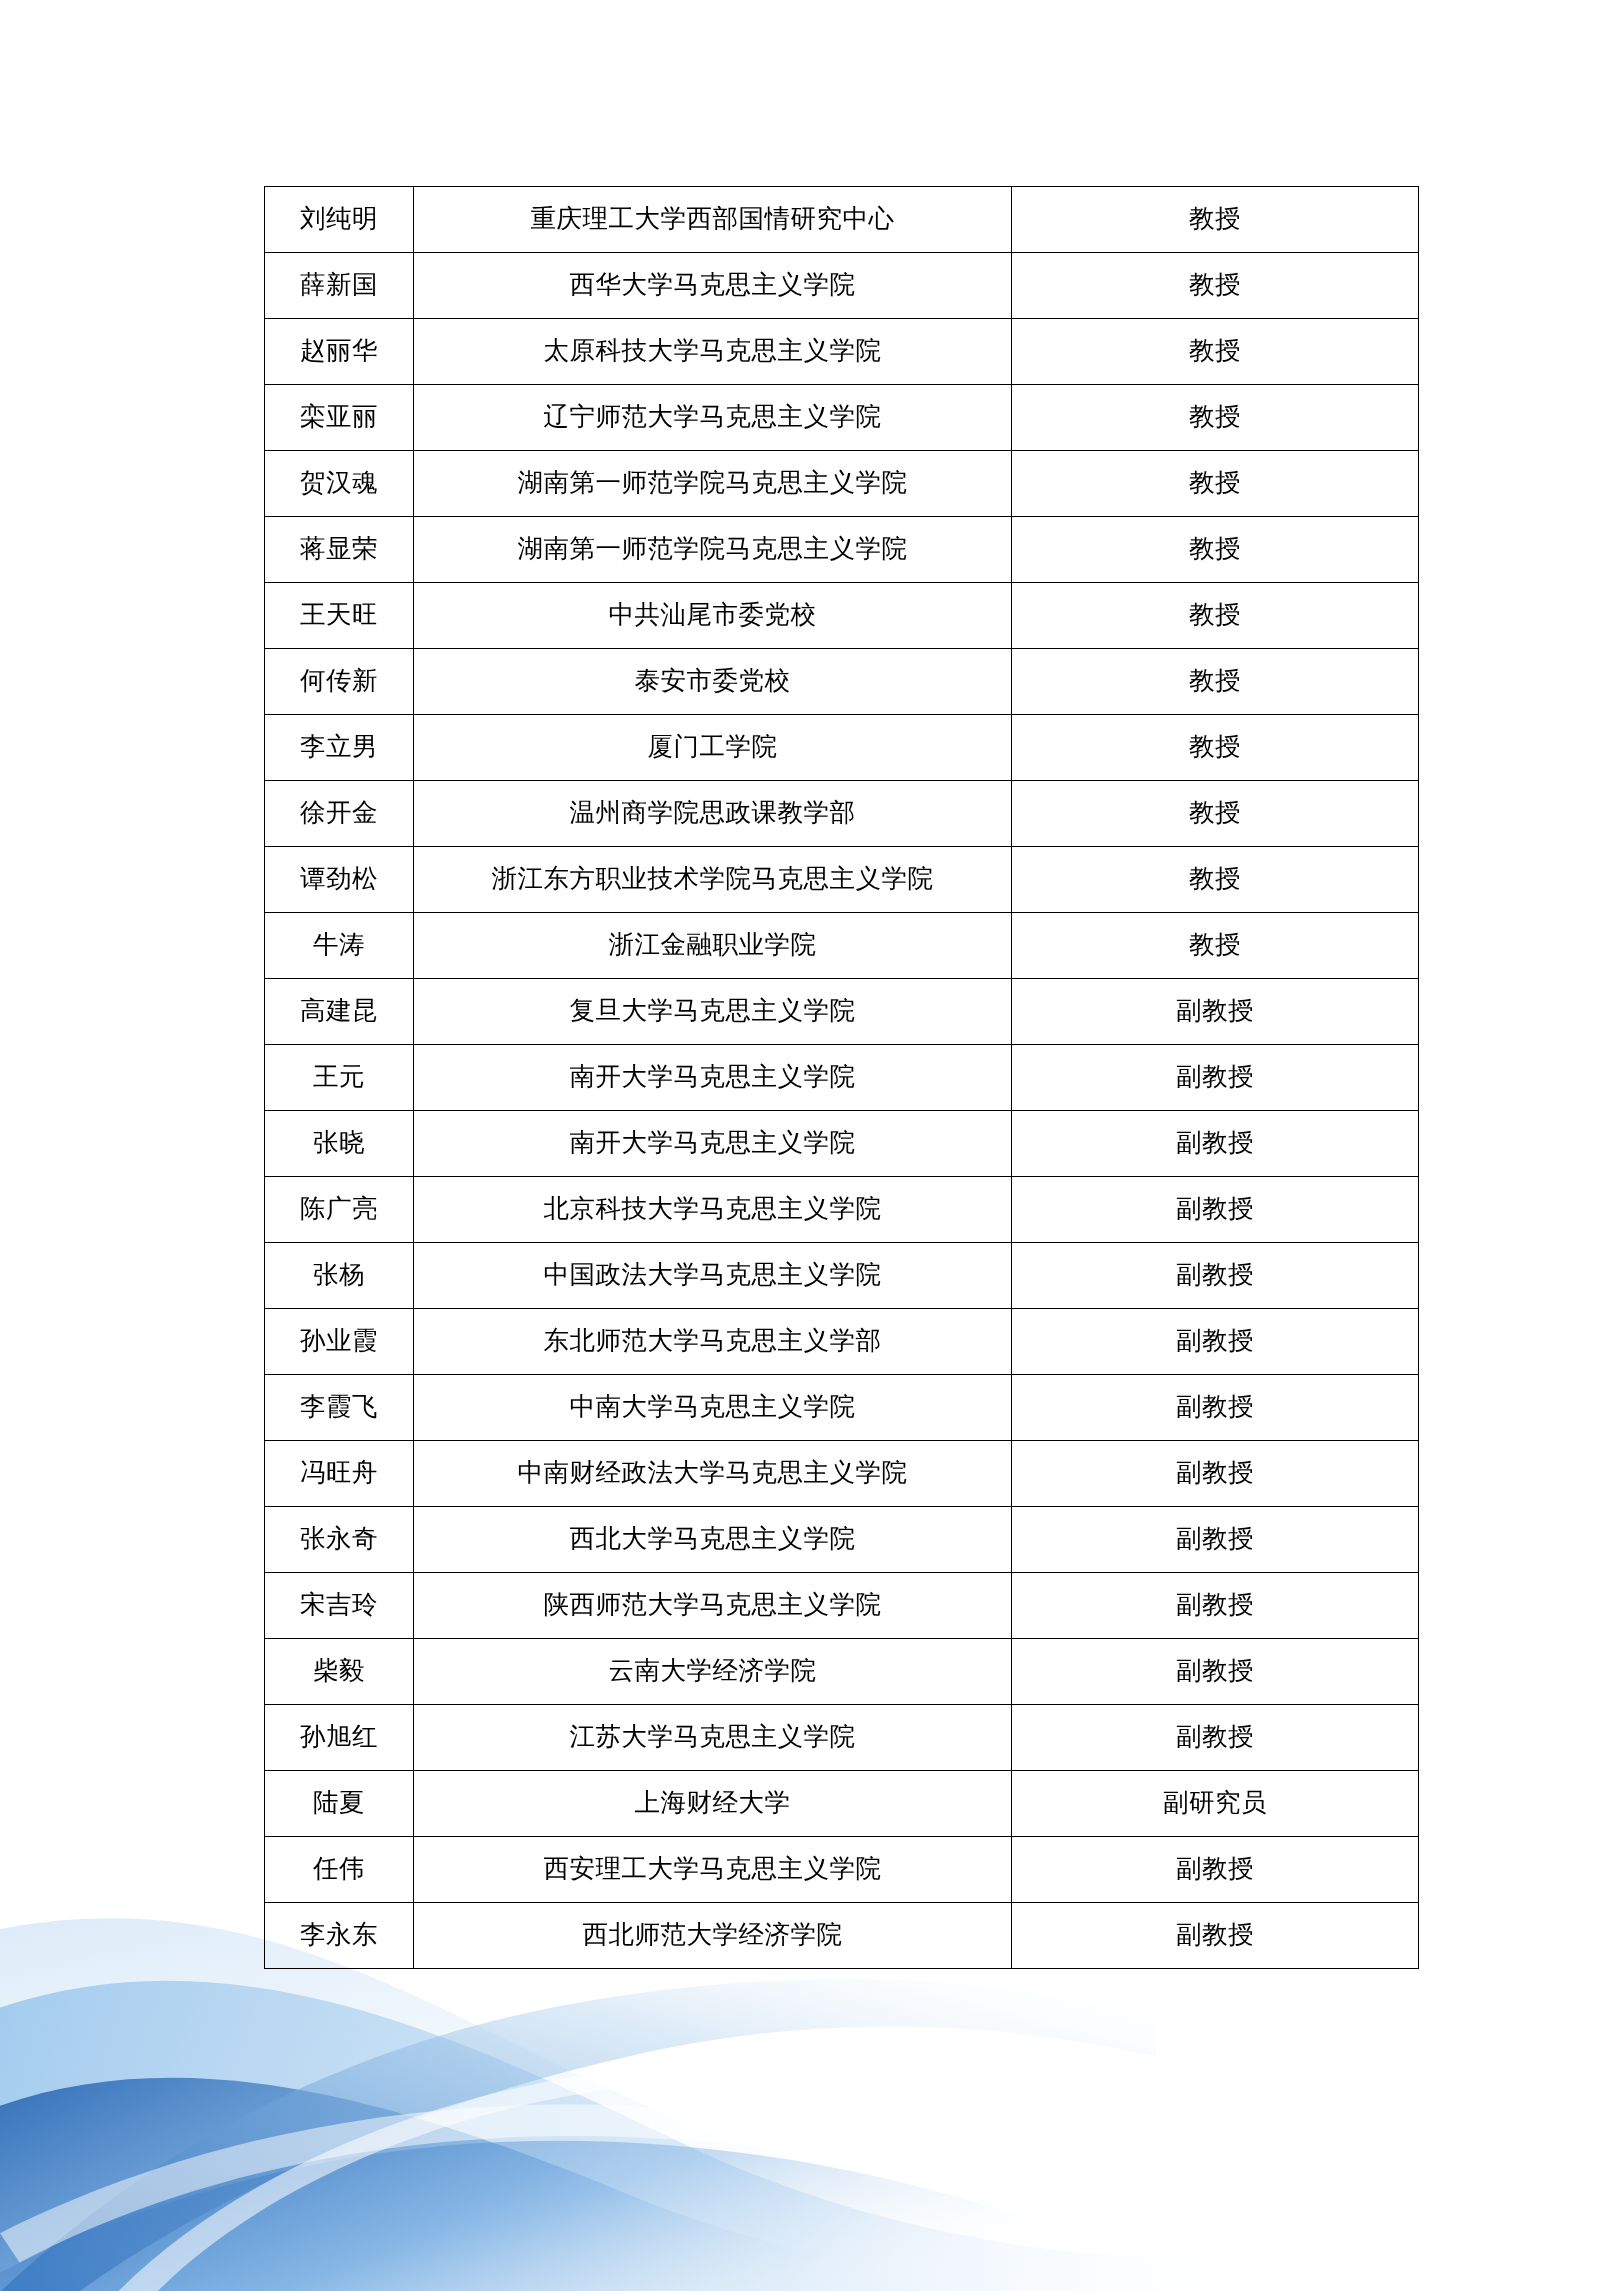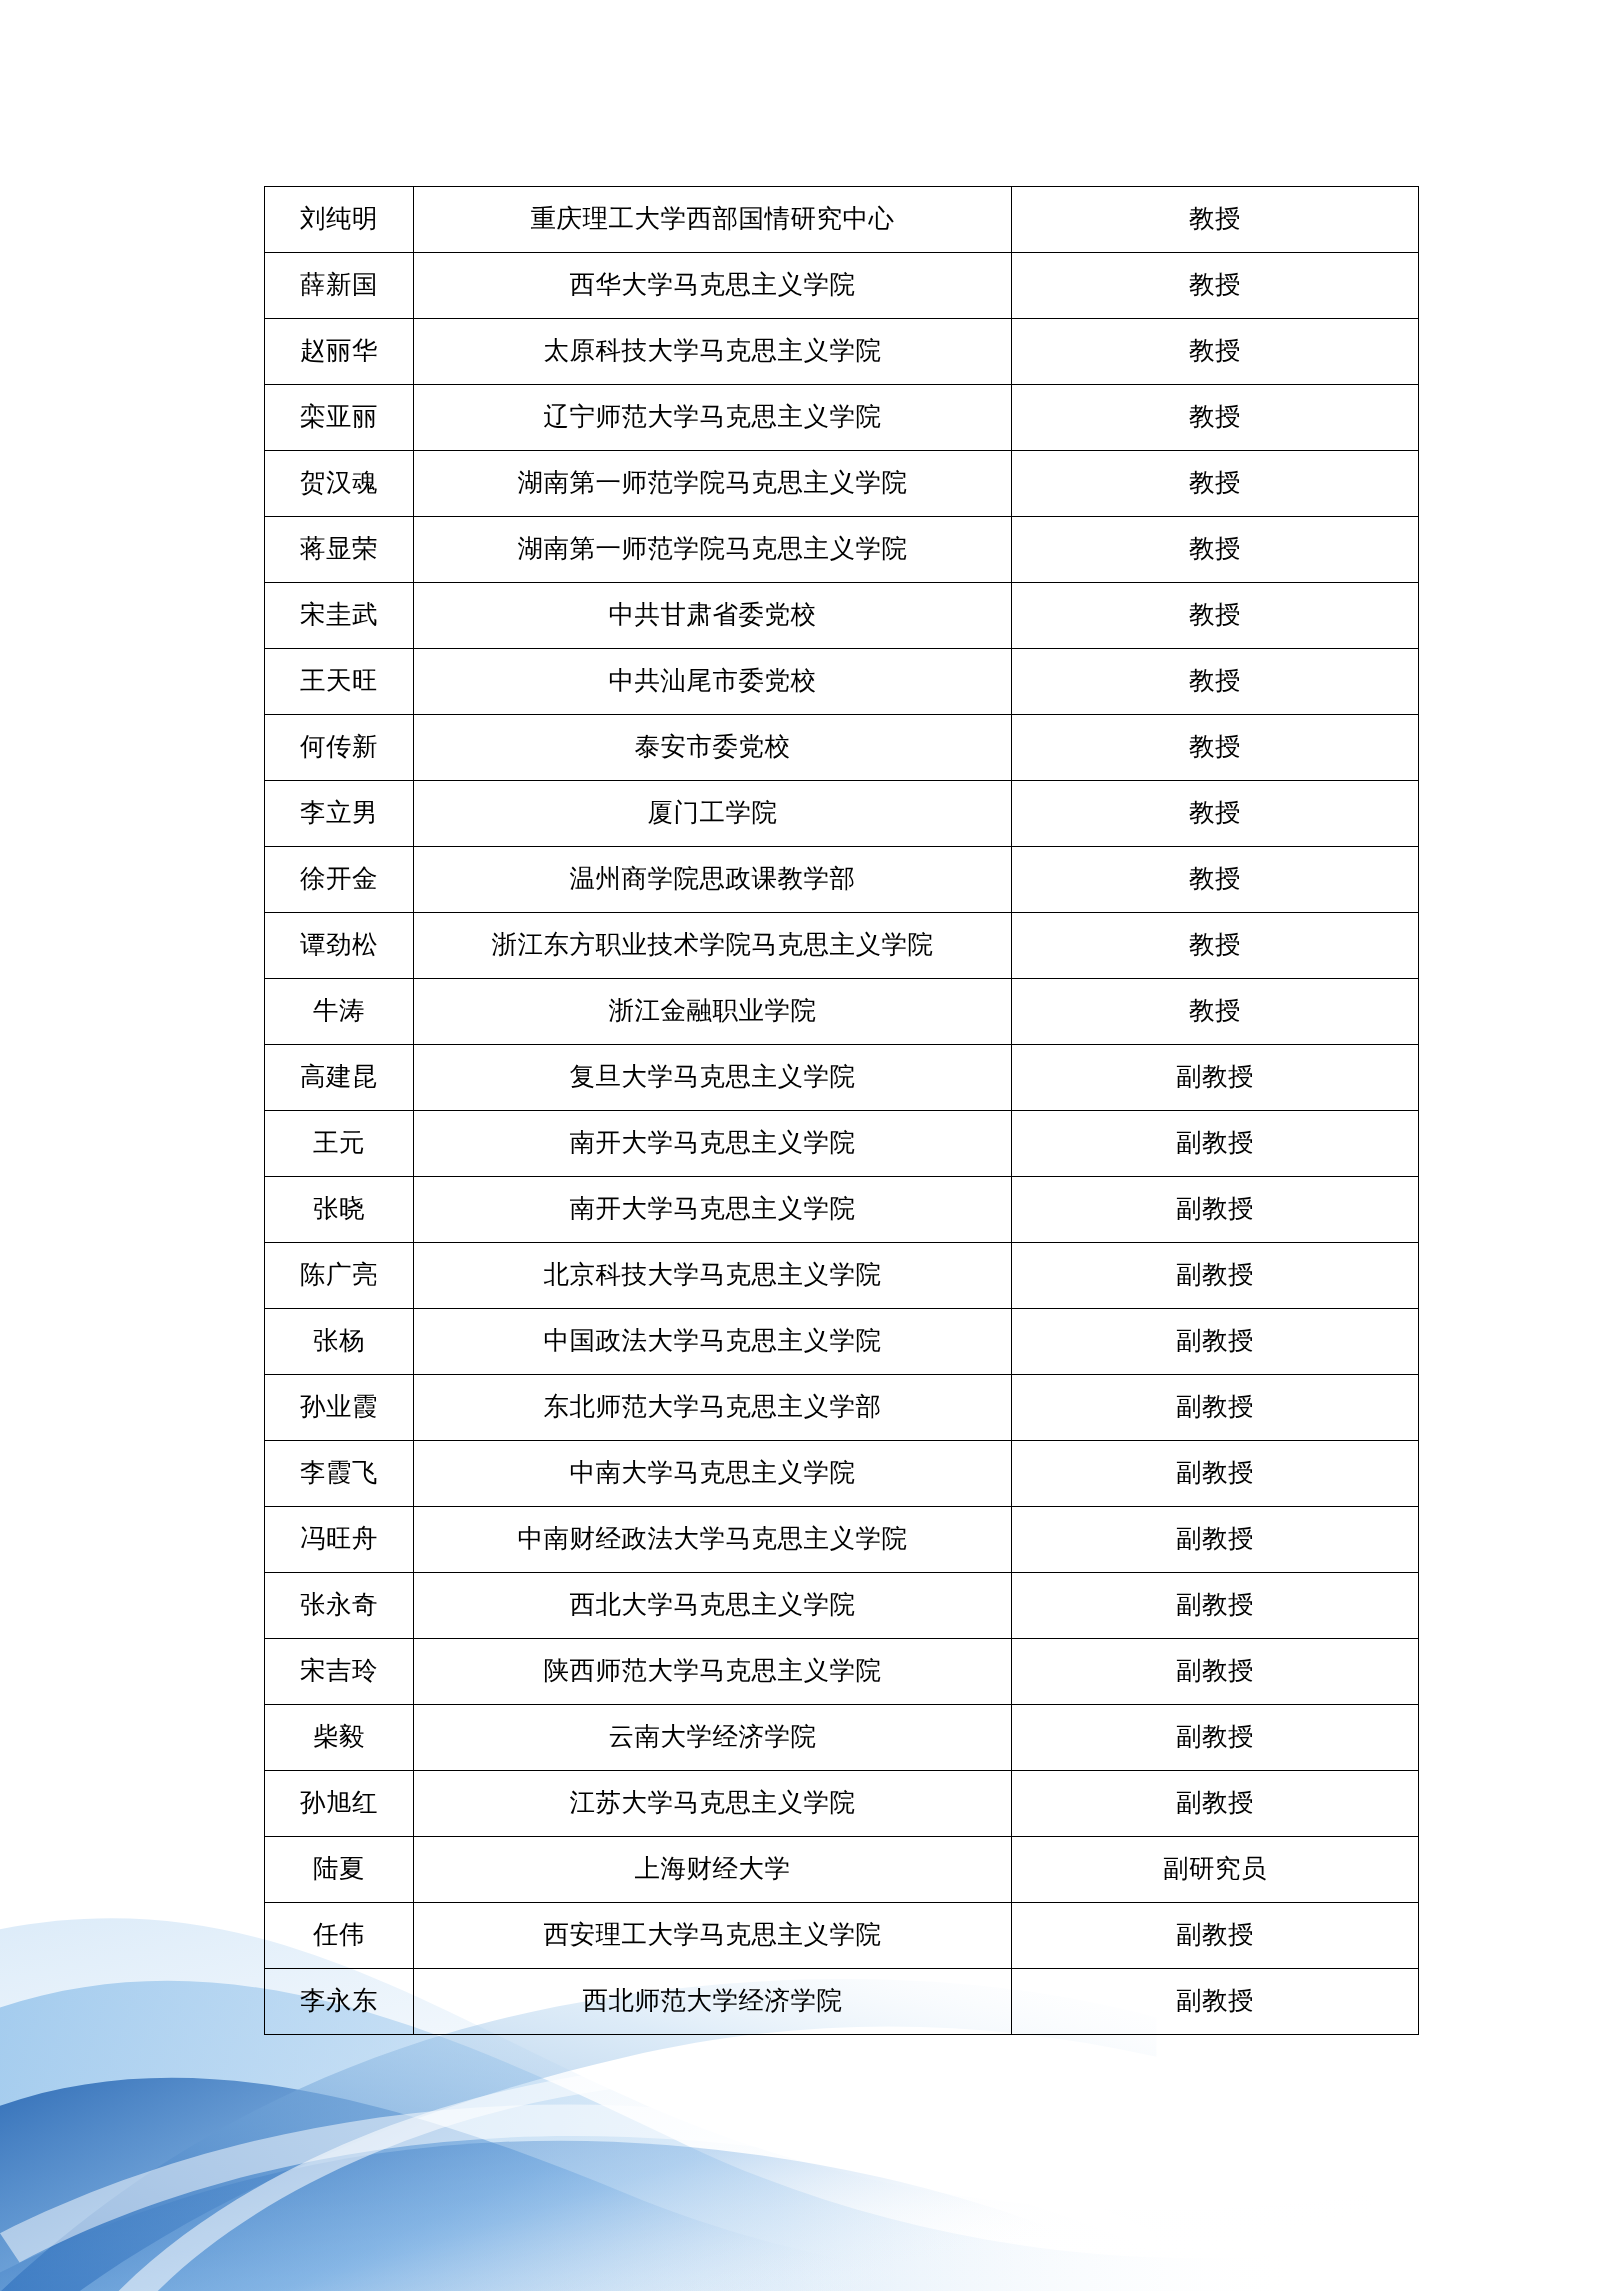--- a/index.html
+++ b/index.html
@@ -127,25 +127,20 @@
         <td>贺汉魂</td>
         <td>湖南第一师范学院马克思主义学院</td>
         <td>教授</td>
       </tr>
       <tr>
         <td>蒋显荣</td>
         <td>湖南第一师范学院马克思主义学院</td>
         <td>教授</td>
       </tr>
       <tr>
-        <td>宋圭武</td>
-        <td>中共甘肃省委党校</td>
-        <td>教授</td>
-      </tr>
-      <tr>
         <td>王天旺</td>
         <td>中共汕尾市委党校</td>
         <td>教授</td>
       </tr>
       <tr>
         <td>何传新</td>
         <td>泰安市委党校</td>
         <td>教授</td>
       </tr>
       <tr>

